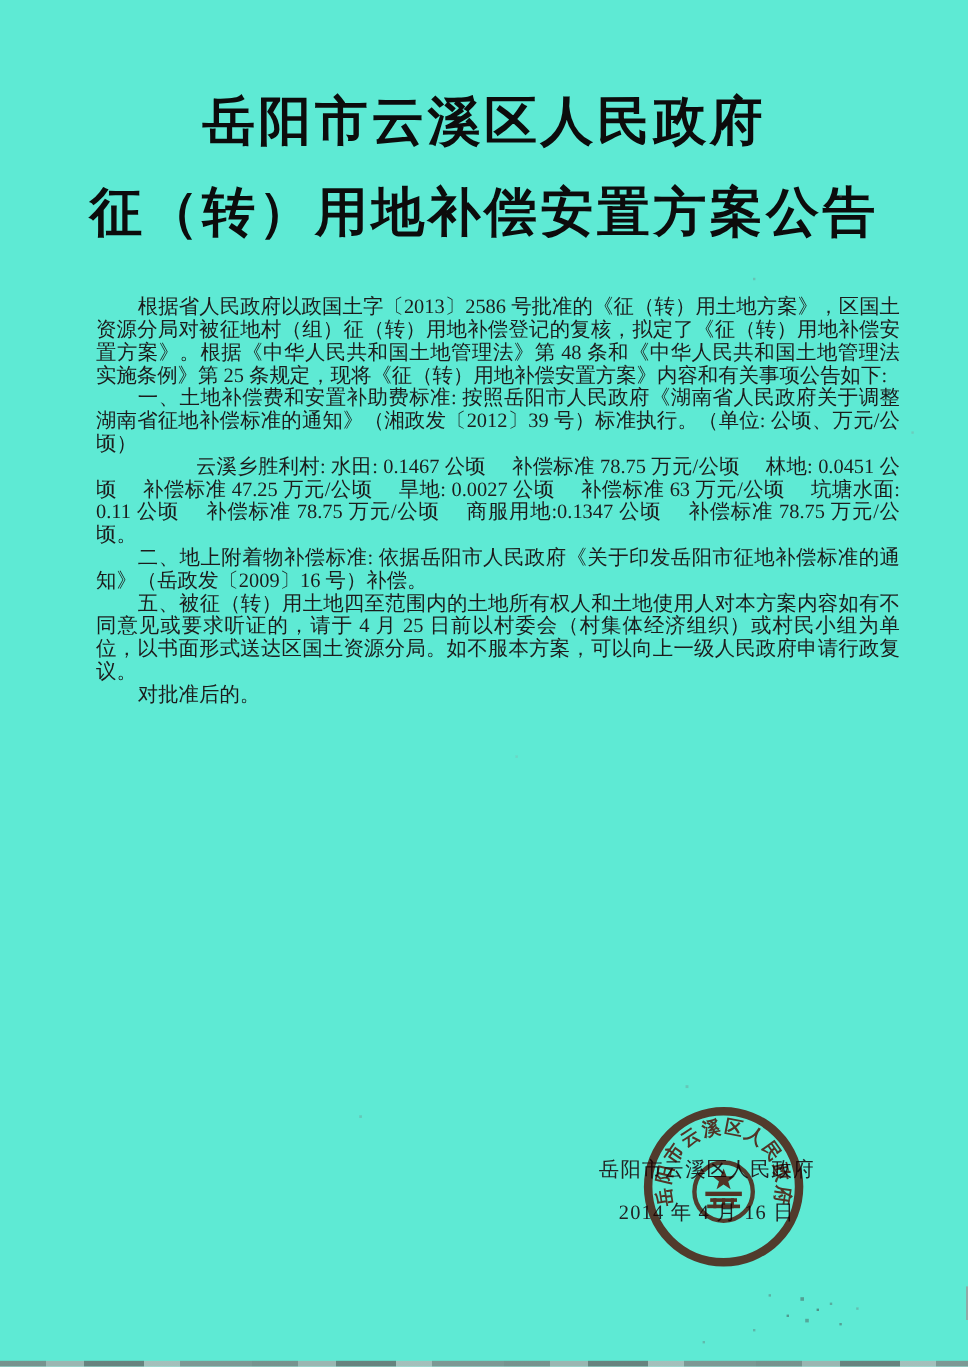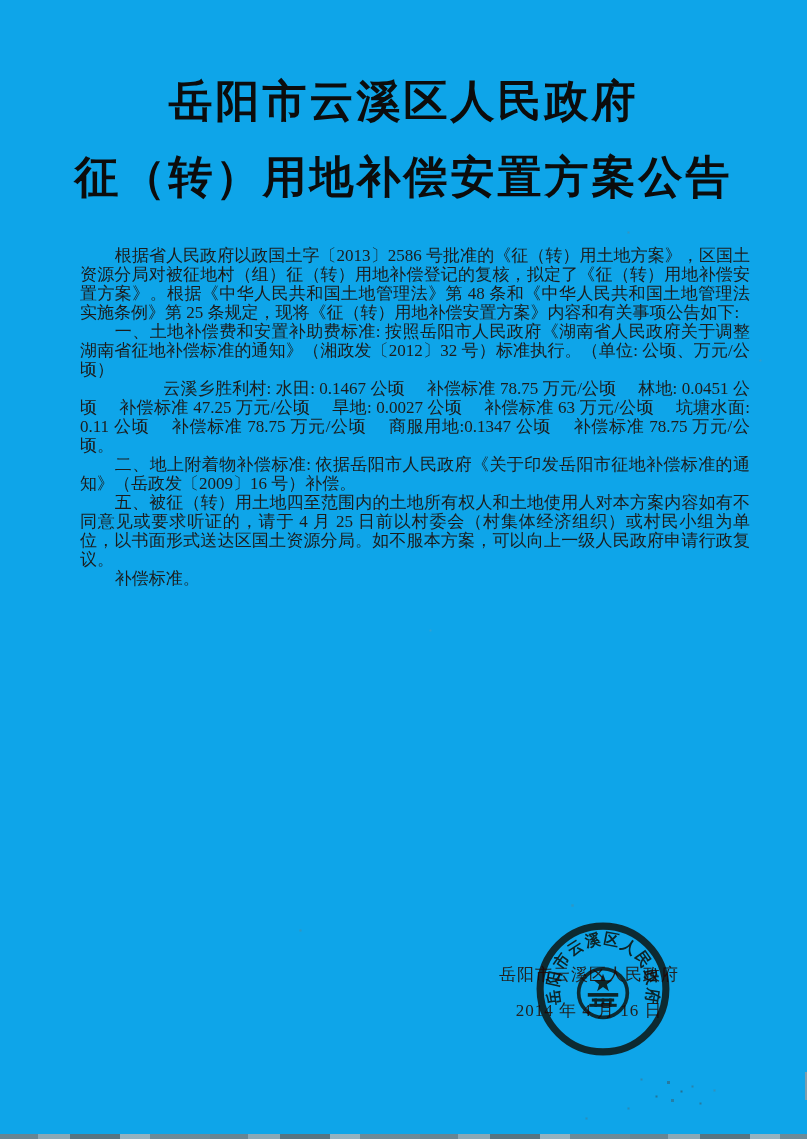--- a/index.html
+++ b/index.html
@@ -4,21 +4,21 @@
 <style>
   html,body{margin:0;padding:0;}
   body{
     width:807px;height:1139px;
     background:#e9e9e9;
     font-family:"Liberation Serif","DejaVu Serif",serif;
   }
   .page{
     position:relative;
     width:807px;height:1139px;
-    background:#0ea5e9;
+    background:#5eead4;
     overflow:hidden;
     color:#1b1b1b;
   }
   
   .title{
     margin:64px 0 0 0;
     text-align:center;
     font-size:44px;
     line-height:76px;
     font-weight:700;
@@ -98,25 +98,25 @@
 
 <div class="page">
 
   <h1 class="title">
     <span class="title-line">岳阳市云溪区人民政府</span>
     <span class="title-line">征（转）用地补偿安置方案公告</span>
   </h1>
 
   <div class="doc-body" id="doc-body">
       <p>根据省人民政府以政国土字〔2013〕2586 号批准的《征（转）用土地方案》，区国土资源分局对被征地村（组）征（转）用地补偿登记的复核，拟定了《征（转）用地补偿安置方案》。根据《中华人民共和国土地管理法》第 48 条和《中华人民共和国土地管理法实施条例》第 25 条规定，现将《征（转）用地补偿安置方案》内容和有关事项公告如下:</p>
-      <p>一、土地补偿费和安置补助费标准: 按照岳阳市人民政府《湖南省人民政府关于调整湖南省征地补偿标准的通知》（湘政发〔2012〕32 号）标准执行。（单位: 公顷、万元/公顷）</p>
+      <p>一、土地补偿费和安置补助费标准: 按照岳阳市人民政府《湖南省人民政府关于调整湖南省征地补偿标准的通知》（湘政发〔2012〕39 号）标准执行。（单位: 公顷、万元/公顷）</p>
       <p class="deep">云溪乡胜利村: 水田: 0.1467 公顷　 补偿标准 78.75 万元/公顷　 林地: 0.0451 公顷　 补偿标准 47.25 万元/公顷　 旱地: 0.0027 公顷　 补偿标准 63 万元/公顷　 坑塘水面: 0.11 公顷　 补偿标准 78.75 万元/公顷　 商服用地:0.1347 公顷　 补偿标准 78.75 万元/公顷。</p>
       <p>二、地上附着物补偿标准: 依据岳阳市人民政府《关于印发岳阳市征地补偿标准的通知》（岳政发〔2009〕16 号）补偿。</p>
       <p>五、被征（转）用土地四至范围内的土地所有权人和土地使用人对本方案内容如有不同意见或要求听证的，请于 4 月 25 日前以村委会（村集体经济组织）或村民小组为单位，以书面形式送达区国土资源分局。如不服本方案，可以向上一级人民政府申请行政复议。</p>
-      <p>补偿标准。</p>
+      <p>对批准后的。</p>
     </div>
 
   <div class="signature">
     <div class="sig-issuer">岳阳市云溪区人民政府</div>
     <div class="sig-date">2014 年 4 月 16 日</div>
   </div>
 
   <div class="seal">
     <svg viewBox="0 0 140 140" width="142" height="142">
       <g id="seal-group" fill="none" stroke="none">

